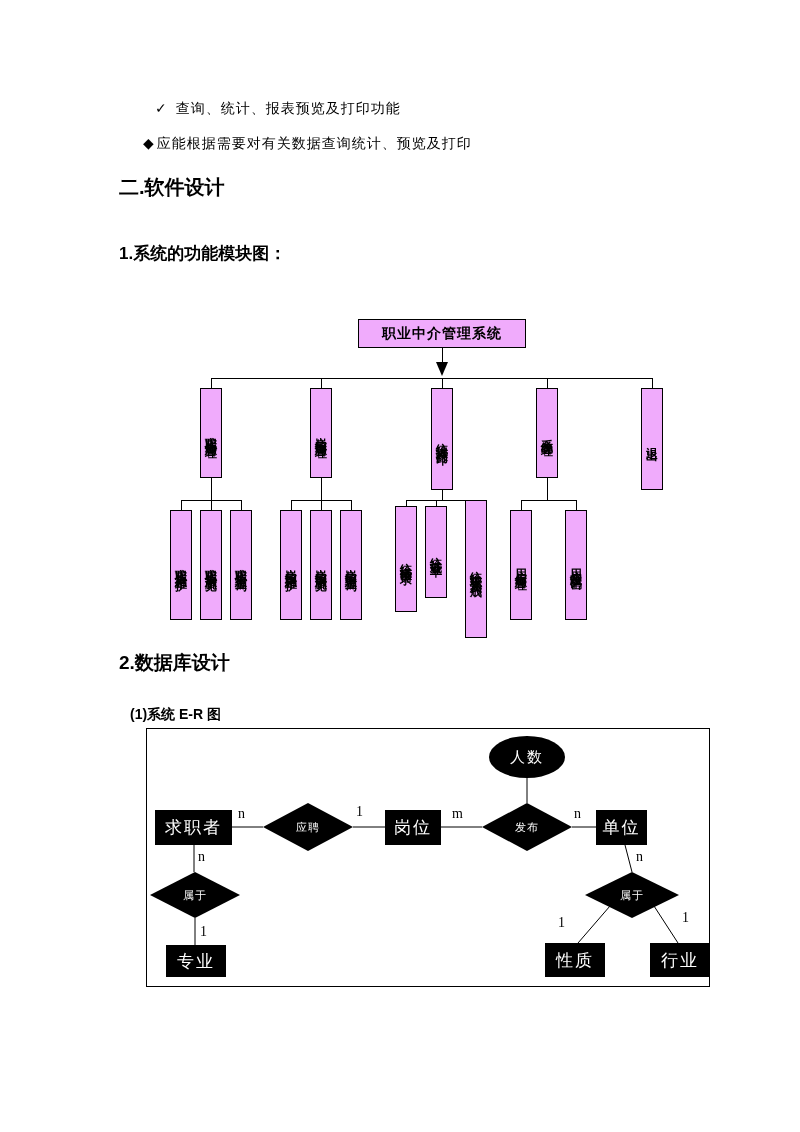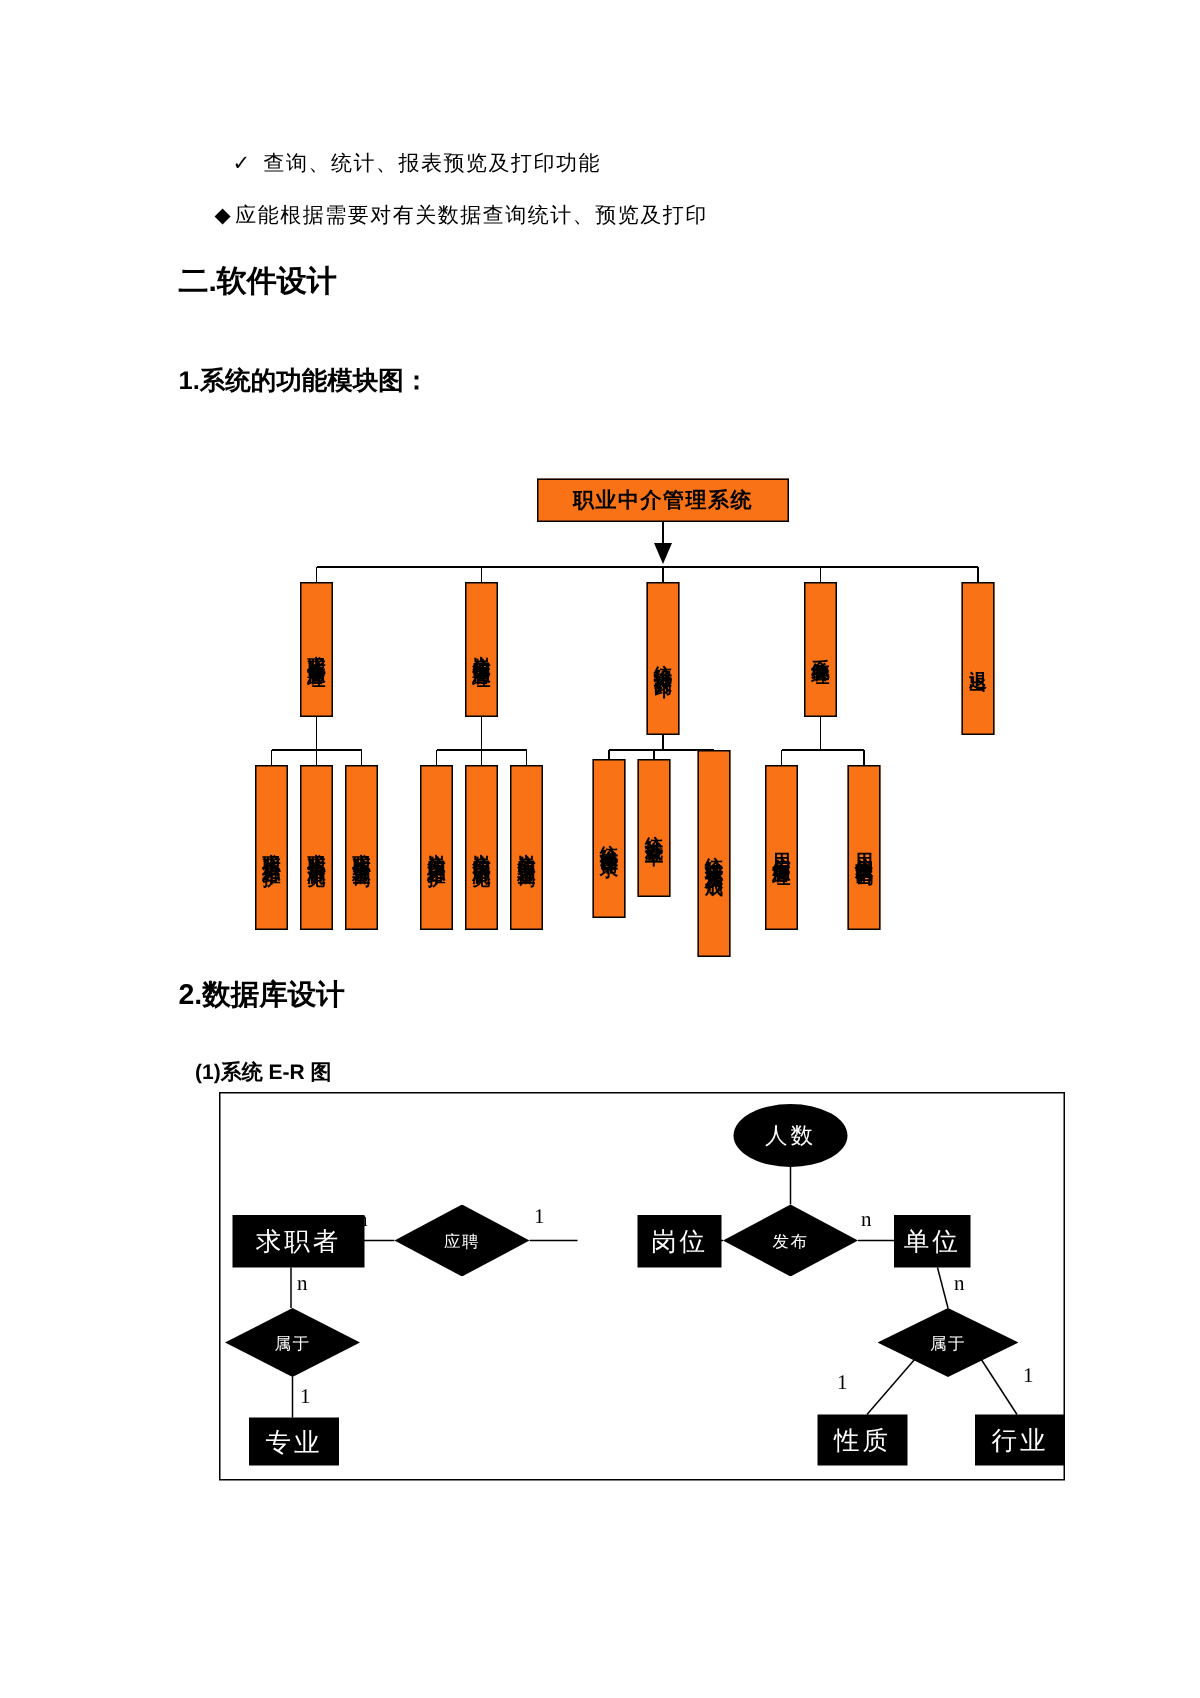--- a/index.html
+++ b/index.html
@@ -9,21 +9,21 @@
     font-family:"Liberation Sans", sans-serif; color:#000; overflow:hidden;
   }
   .bullet { position:absolute; font-size:14px; letter-spacing:1px; white-space:nowrap; }
   .bullet .marker { display:inline-block; margin-right:8px; }
   .bullet.b2 .marker { margin-right:2px; }
   .heading { position:absolute; font-weight:bold; white-space:nowrap; }
   .overlay { position:absolute; left:0; top:0; pointer-events:none; }
 
   
   .gbox {
-    position:absolute; background:#f97316; border:1px solid #000;
+    position:absolute; background:#f0abfc; border:1px solid #000;
     display:flex; align-items:center; justify-content:center;
     font-weight:bold; color:#000;
   }
   .gbox.root { font-size:14px; letter-spacing:1px; }
   .vbox {
     writing-mode:vertical-rl; text-orientation:upright;
     font-size:12px; line-height:20px; letter-spacing:2px;
   }
 
   
@@ -119,23 +119,23 @@
 
     <div class="gbox vbox" style="left:510px;top:510px;width:22px;height:110px;">用户信息管理</div>
     <div class="gbox vbox" style="left:565px;top:510px;width:22px;height:110px;">用户修改密码</div>
   </div>
 
   <div>
     <div class="er-frame" style="left:146px;top:728px;width:564px;height:259px;"></div>
 
     <div class="er-shape er-ellipse" style="left:489px;top:736px;width:76px;height:42px;">人数</div>
 
-    <div class="er-shape er-rect" style="left:155px;top:810px;width:88px;height:35px;">求职者</div>
+    <div class="er-shape er-rect" style="left:155px;top:810px;width:77px;height:35px;">求职者</div>
     <div class="er-shape er-diamond" style="left:263px;top:803px;width:90px;height:48px;">应聘</div>
-    <div class="er-shape er-rect" style="left:385px;top:810px;width:56px;height:35px;margin-left:40px;">岗位</div>
+    <div class="er-shape er-rect" style="left:385px;top:810px;width:56px;height:35px;">岗位</div>
     <div class="er-shape er-diamond" style="left:482px;top:803px;width:90px;height:48px;">发布</div>
     <div class="er-shape er-rect" style="left:596px;top:810px;width:51px;height:35px;">单位</div>
 
     <div class="er-shape er-diamond" style="left:150px;top:872px;width:90px;height:46px;">属于</div>
     <div class="er-shape er-rect" style="left:166px;top:945px;width:60px;height:32px;">专业</div>
 
     <div class="er-shape er-diamond" style="left:585px;top:872px;width:94px;height:46px;">属于</div>
     <div class="er-shape er-rect" style="left:545px;top:943px;width:60px;height:34px;">性质</div>
     <div class="er-shape er-rect" style="left:650px;top:943px;width:60px;height:34px;">行业</div>
 

